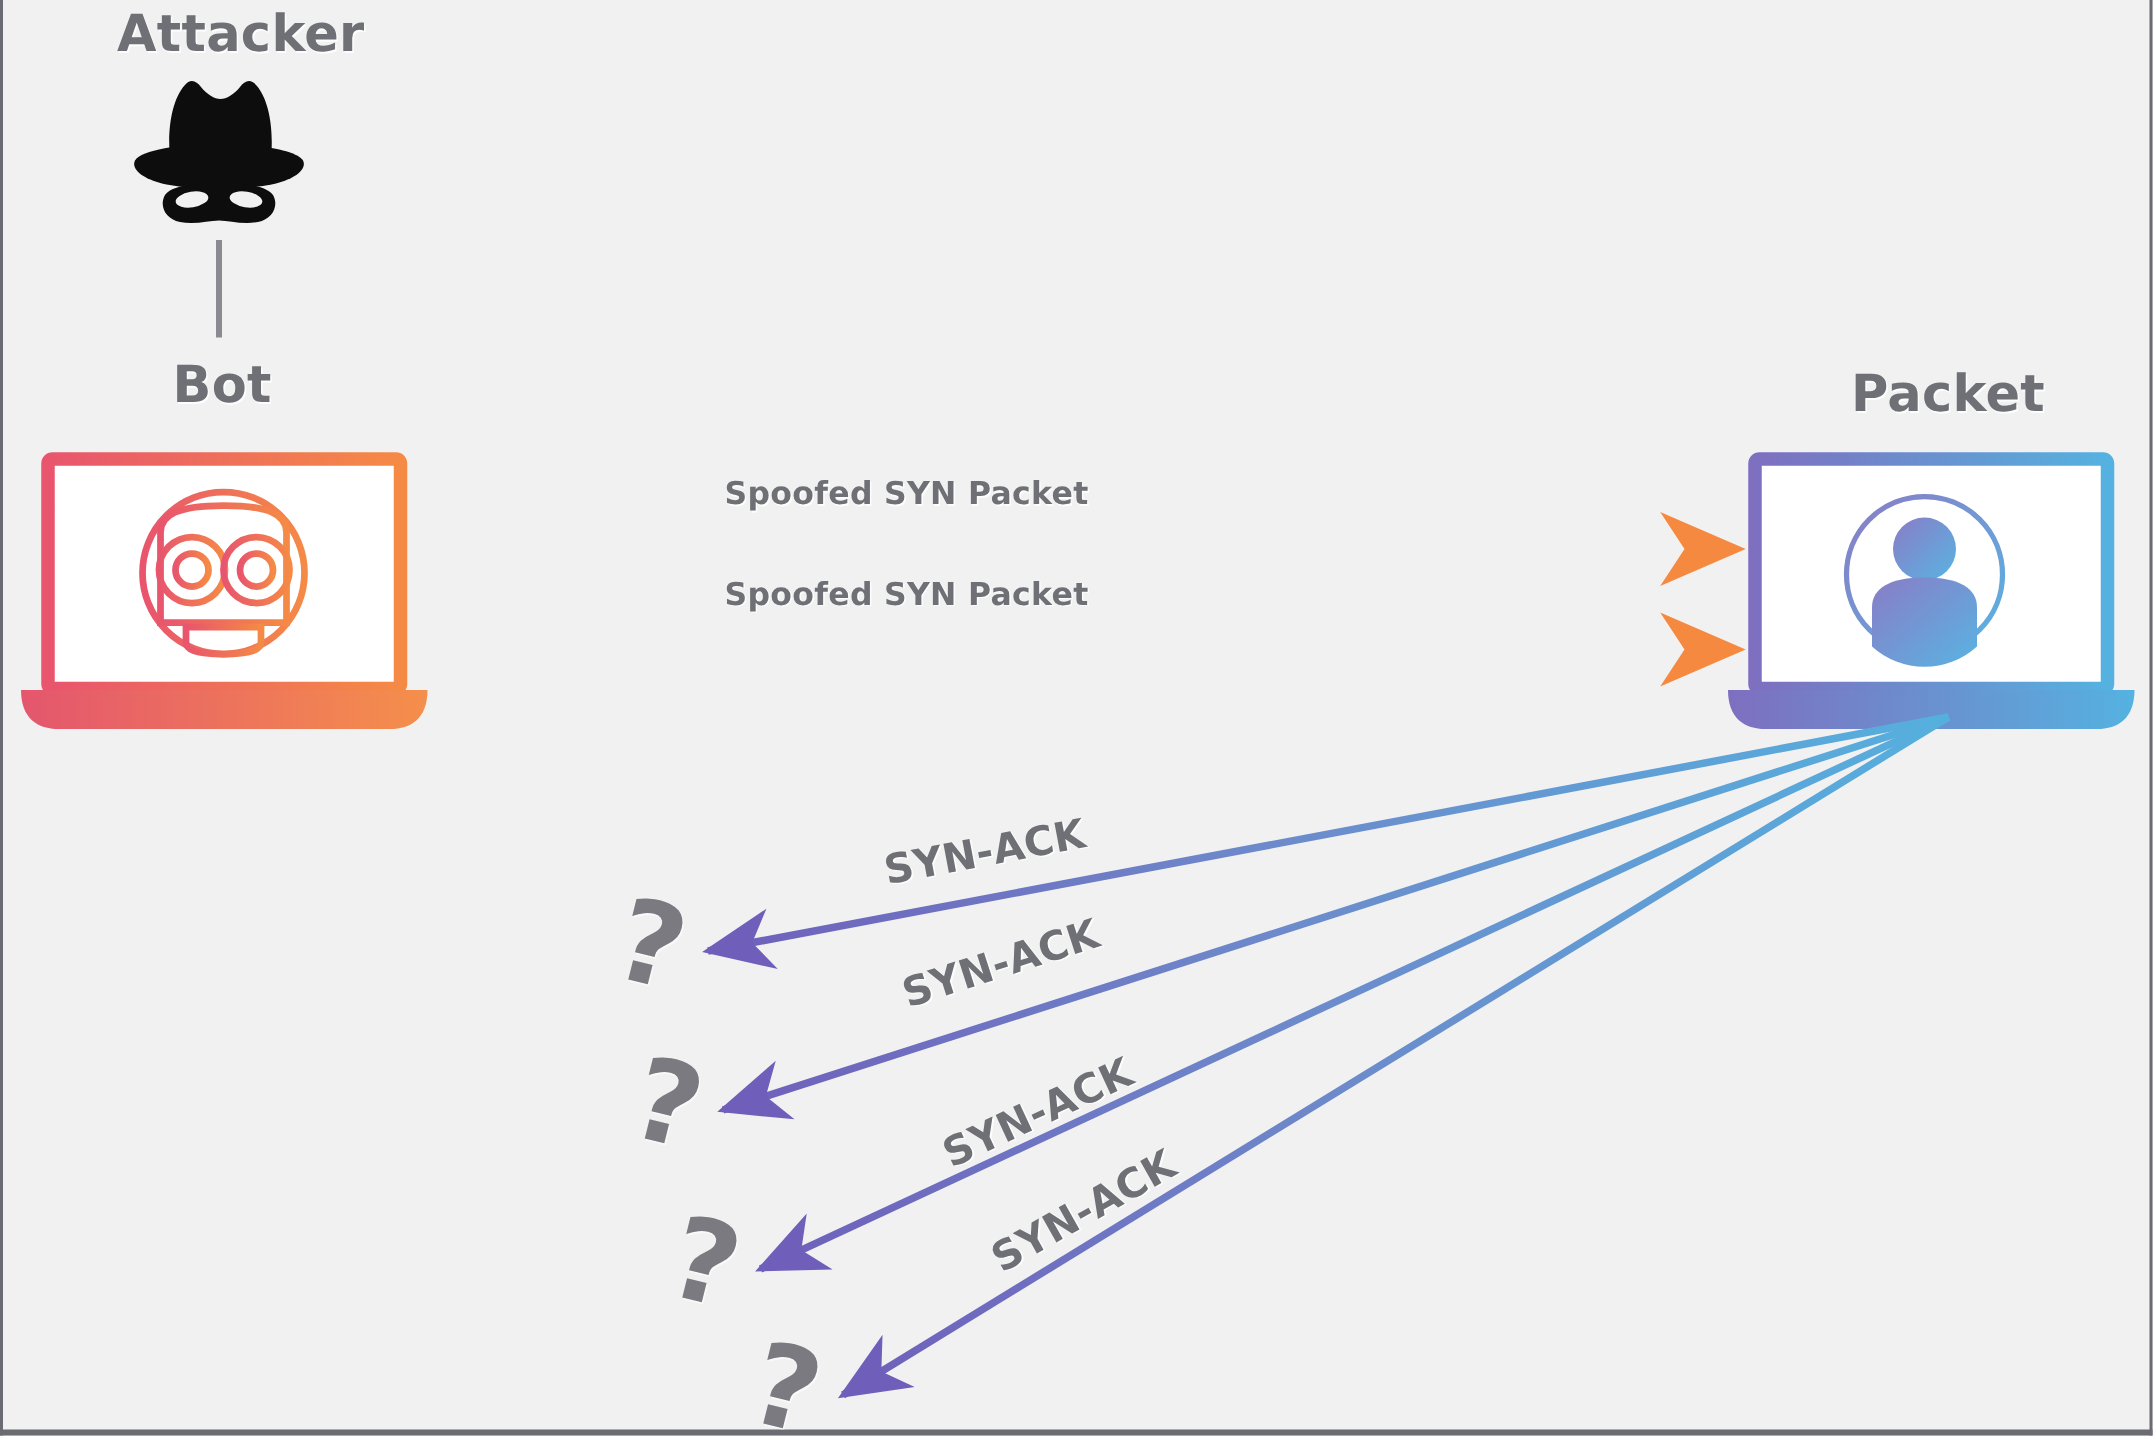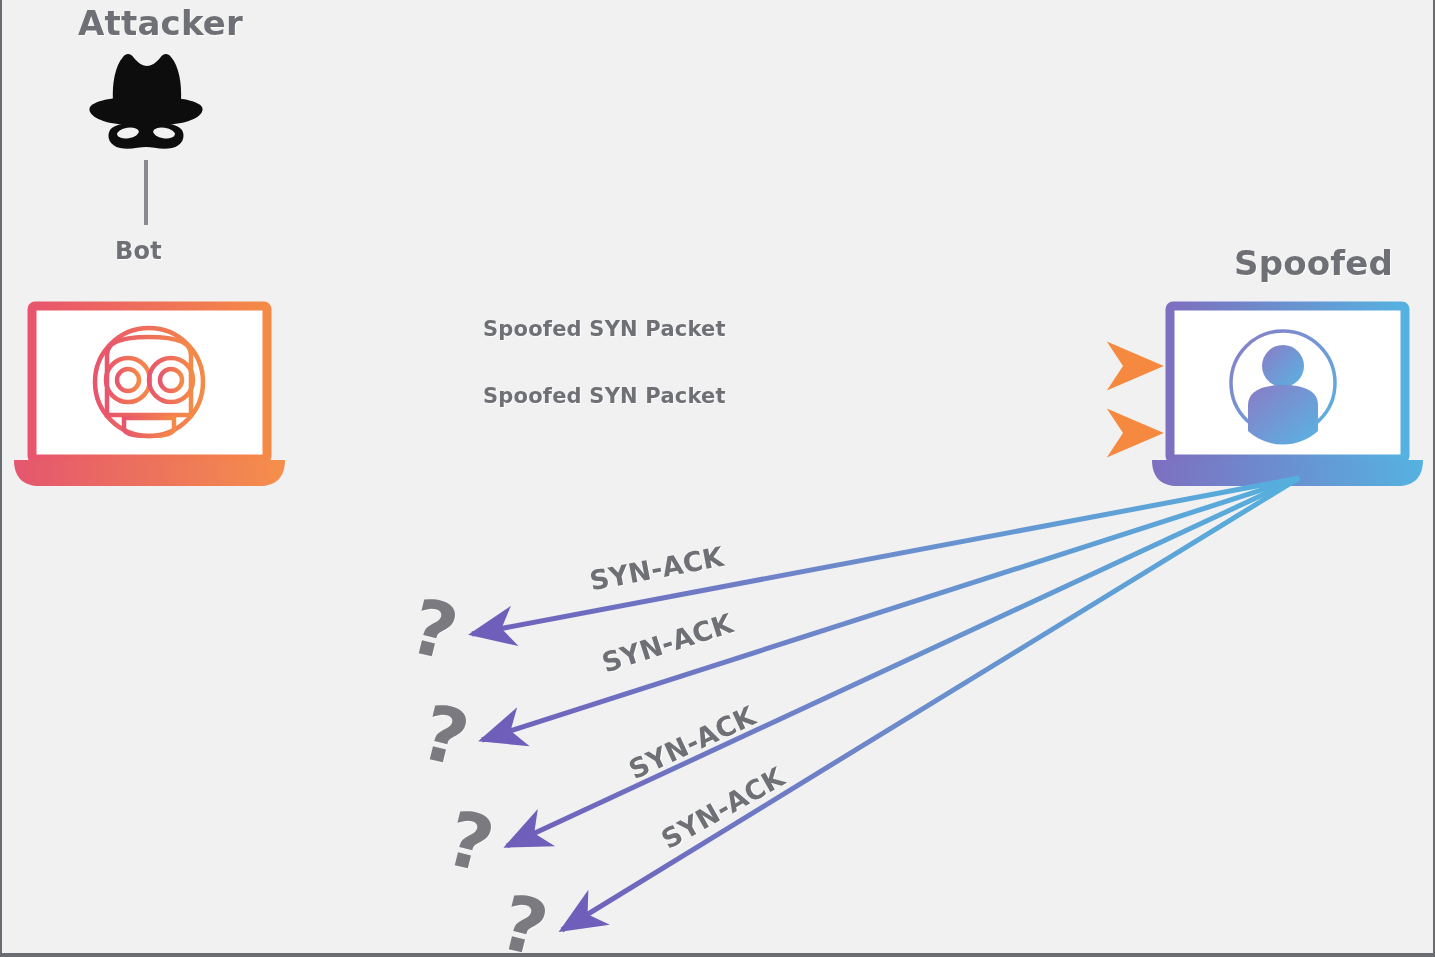--- a/index.html
+++ b/index.html
@@ -20,21 +20,21 @@
   .lbl{
     position:absolute;
     color:#6e7075;
     font-weight:bold;
     letter-spacing:.2px;
     white-space:nowrap;
     text-shadow:1px 1px 0 rgba(255,255,255,.85);
     font-family:"DejaVu Sans","Liberation Sans",sans-serif;
   }
   #attacker-label{left:76px;top:3px;font-size:34px;}
-  #bot-label{left:113px;top:237px;font-size:24px;}
+  #bot-label{left:113px;top:237px;font-size:34px;}
   #target-label{left:1232px;top:243px;font-size:34px;}
 
   .pktlbl{font-size:21px;}
   #pkt0{left:481px;top:317px;}
   #pkt1{left:481px;top:384px;}
 
   .synack{
     font-size:27px;
     transform-origin:0 0;
   }
@@ -161,21 +161,21 @@
     <line x1="263" y1="433" x2="1157" y2="433" stroke="url(#gSyn)" stroke-width="6" marker-end="url(#mSyn)"></line>
 
     <line x1="1297" y1="478" x2="470" y2="634" stroke="url(#gAck1)" stroke-width="5" marker-end="url(#mAck)"></line>
     <line x1="1297" y1="478" x2="480" y2="740" stroke="url(#gAck1)" stroke-width="5" marker-end="url(#mAck)"></line>
     <line x1="1297" y1="478" x2="505" y2="846" stroke="url(#gAck1)" stroke-width="5" marker-end="url(#mAck)"></line>
     <line x1="1297" y1="478" x2="560" y2="930" stroke="url(#gAck1)" stroke-width="5" marker-end="url(#mAck)"></line>
   </svg>
 
   <div class="lbl" id="attacker-label">Attacker</div>
   <div class="lbl" id="bot-label">Bot</div>
-  <div class="lbl" id="target-label">Spoofed</div>
+  <div class="lbl" id="target-label">Packet</div>
 
   <div class="lbl pktlbl" id="pkt0">Spoofed SYN Packet</div>
   <div class="lbl pktlbl" id="pkt1">Spoofed SYN Packet</div>
 
   <div class="lbl synack" style="left:585px;top:566px;transform:rotate(-10.7deg);">SYN-ACK</div>
   <div class="lbl synack" style="left:596px;top:649px;transform:rotate(-17.8deg);">SYN-ACK</div>
   <div class="lbl synack" style="left:622px;top:757px;transform:rotate(-24.9deg);">SYN-ACK</div>
   <div class="lbl synack" style="left:654px;top:828px;transform:rotate(-29.5deg);">SYN-ACK</div>
 
   <div class="qmark" style="left:410px;top:592px;transform:rotate(14deg);">?</div>

